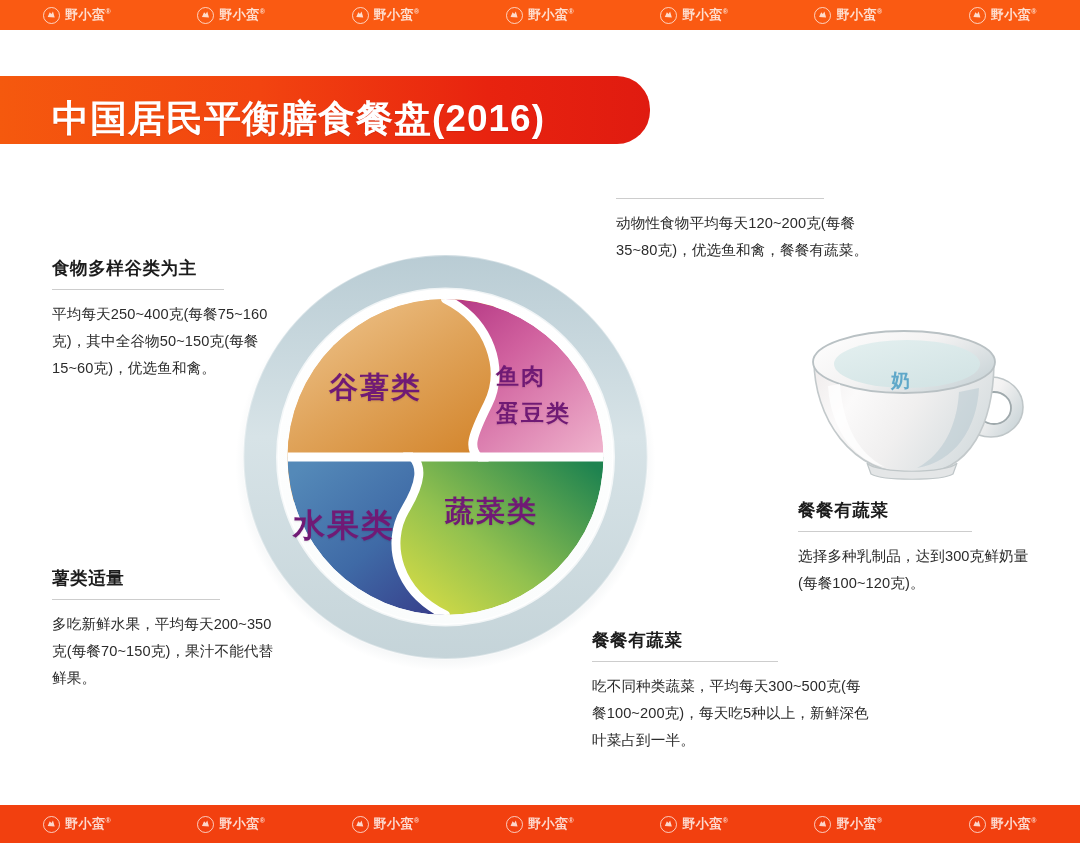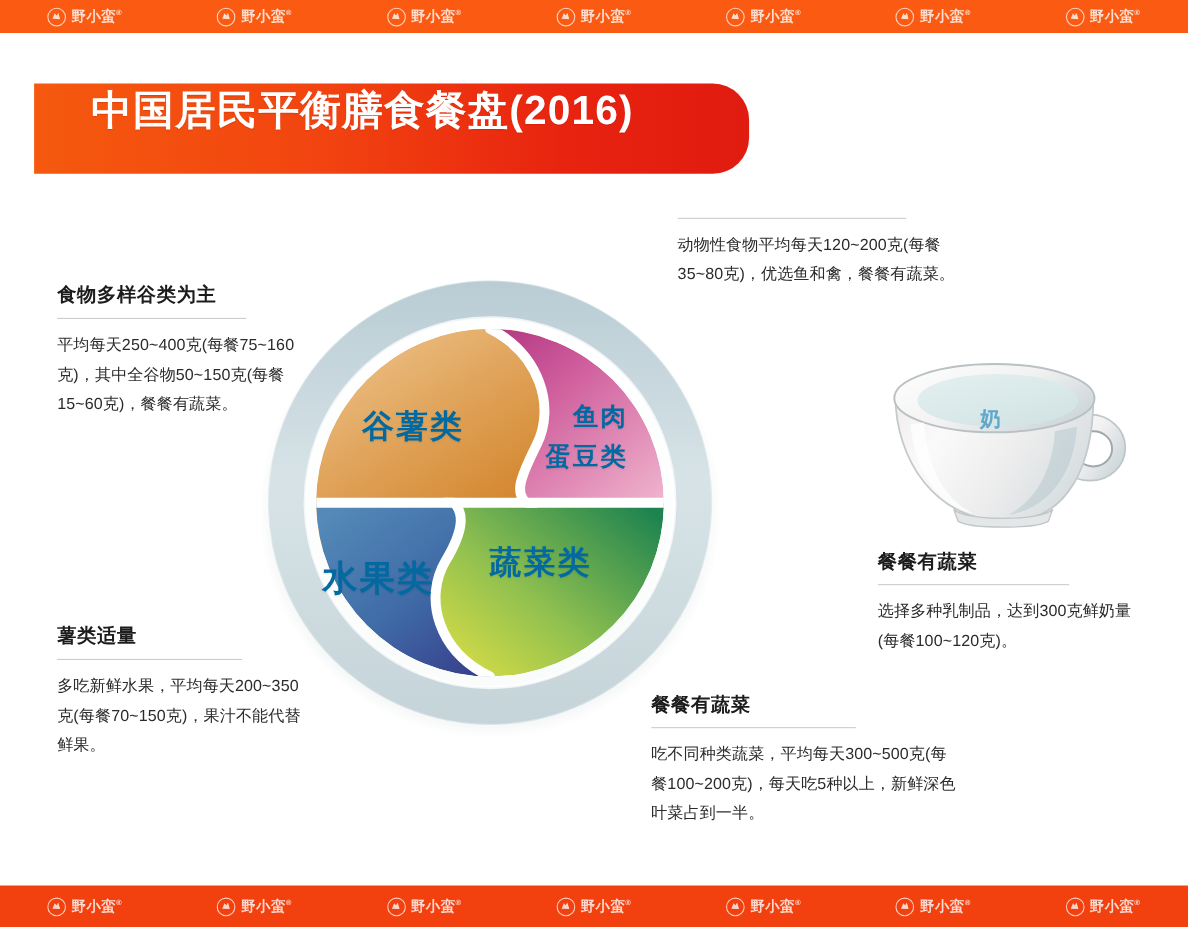--- a/index.html
+++ b/index.html
@@ -21,24 +21,24 @@
            position:relative;flex:none;}
   .wm-logo::after{content:"";position:absolute;left:3px;top:3.2px;width:8px;height:8px;
            background:rgba(255,255,255,.78);
            clip-path:polygon(8% 80%,34% 18%,55% 42%,74% 10%,96% 84%);}
   .wm-text{color:rgba(255,255,255,.80);font-size:13px;letter-spacing:.5px;
            font-weight:700;white-space:nowrap;}
   .wm-text sup{font-size:7px;vertical-align:super;}
 
   
   .title-banner{
-    position:absolute;left:0;top:76px;width:650px;height:82px;
+    position:absolute;left:0;top:76px;width:650px;height:68px;
     background:linear-gradient(90deg,#F5590E 0%,#F24410 40%,#E8230F 75%,#E01B10 100%);
     border-top-right-radius:33px;border-bottom-right-radius:33px;
-    display:flex;align-items:flex-start;margin-left:31px;
+    display:flex;align-items:flex-end;
   }
   .title-text{
     color:#fff;font-size:37px;font-weight:700;letter-spacing:1px;
     margin-left:52px;white-space:nowrap;
     text-shadow:0 1px 1px rgba(120,0,0,.18);
   }
 
   
   .callout{position:absolute;}
   .callout .c-head{
@@ -58,23 +58,24 @@
   #callout-fruit .c-rule{width:168px;}
   #callout-veg{left:592px;top:628px;width:278px;}
   #callout-veg .c-rule{width:186px;}
   #callout-milk{left:798px;top:498px;width:240px;}
   #callout-milk .c-rule{width:174px;}
 
   
   .plate-wrap{position:absolute;left:233px;top:252px;width:425px;height:425px;}
   .plate-wrap svg{display:block;width:425px;height:425px;}
   .seg-label{
-    position:absolute;color:#0369a1;font-weight:700;white-space:nowrap;
-    text-align:right;letter-spacing:2px;pointer-events:none;
+    position:absolute;color:#701a75;font-weight:700;white-space:nowrap;
+    text-align:left;letter-spacing:2px;pointer-events:none;
     text-shadow:0 1px 2px rgba(0,0,0,.10);
+    font-family:Liberation Mono, monospace;
   }
   #label-grain{left:96px;top:116px;font-size:29px;}
   #label-protein{left:263px;top:108px;font-size:23px;line-height:37px;}
   #label-fruit{left:60px;top:252px;font-size:32px;}
   #label-veg{left:212px;top:240px;font-size:29px;}
 
   
   .cup-wrap{position:absolute;left:795px;top:322px;width:245px;height:172px;}
   .cup-wrap svg{display:block;width:245px;height:172px;}
   .cup-char{
@@ -118,21 +119,21 @@
       </div>
     </div>
 
   <div class="title-banner">
     <div class="title-text">中国居民平衡膳食餐盘(2016)</div>
   </div>
 
   <div class="callout" id="callout-grain">
     <div class="c-head">食物多样谷类为主</div>
     <div class="c-rule"></div>
-    <div class="c-body">平均每天250~400克(每餐75~160克)，其中全谷物50~150克(每餐15~60克)，餐餐有蔬菜。</div>
+    <div class="c-body">平均每天250~400克(每餐75~160克)，其中全谷物50~150克(每餐15~60克)，优选鱼和禽。</div>
   </div>
 
   <div class="callout" id="callout-protein">
     <div class="c-rule"></div>
     <div class="c-body">动物性食物平均每天120~200克(每餐35~80克)，优选鱼和禽，餐餐有蔬菜。</div>
   </div>
 
   <div class="callout" id="callout-fruit">
     <div class="c-head">薯类适量</div>
     <div class="c-rule"></div>

